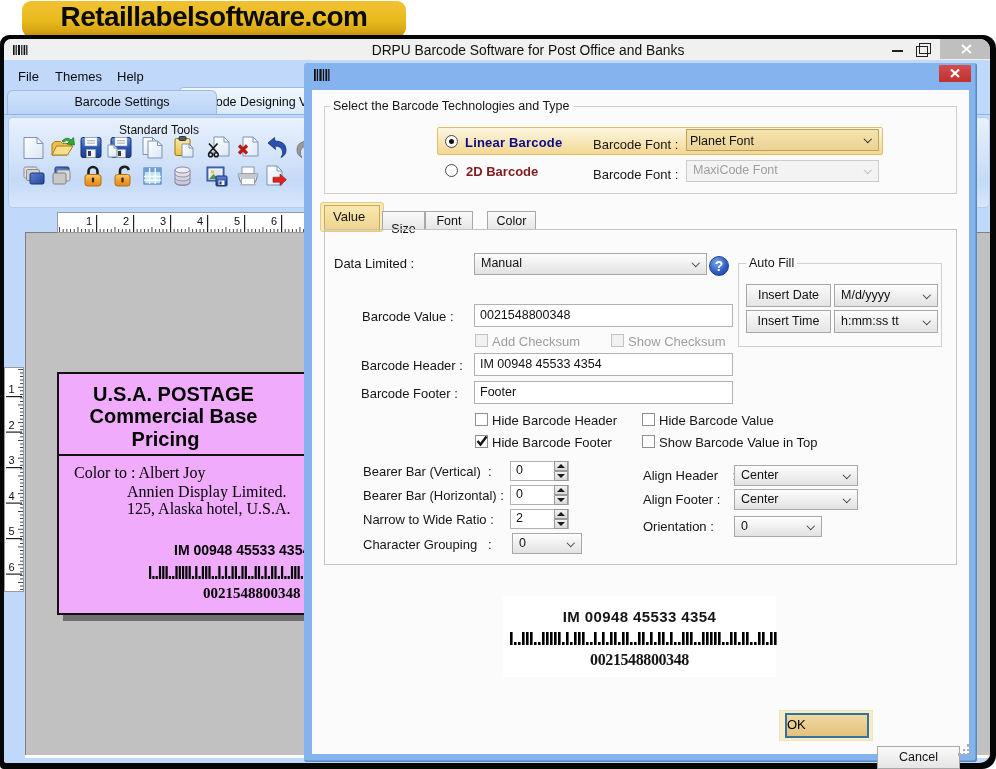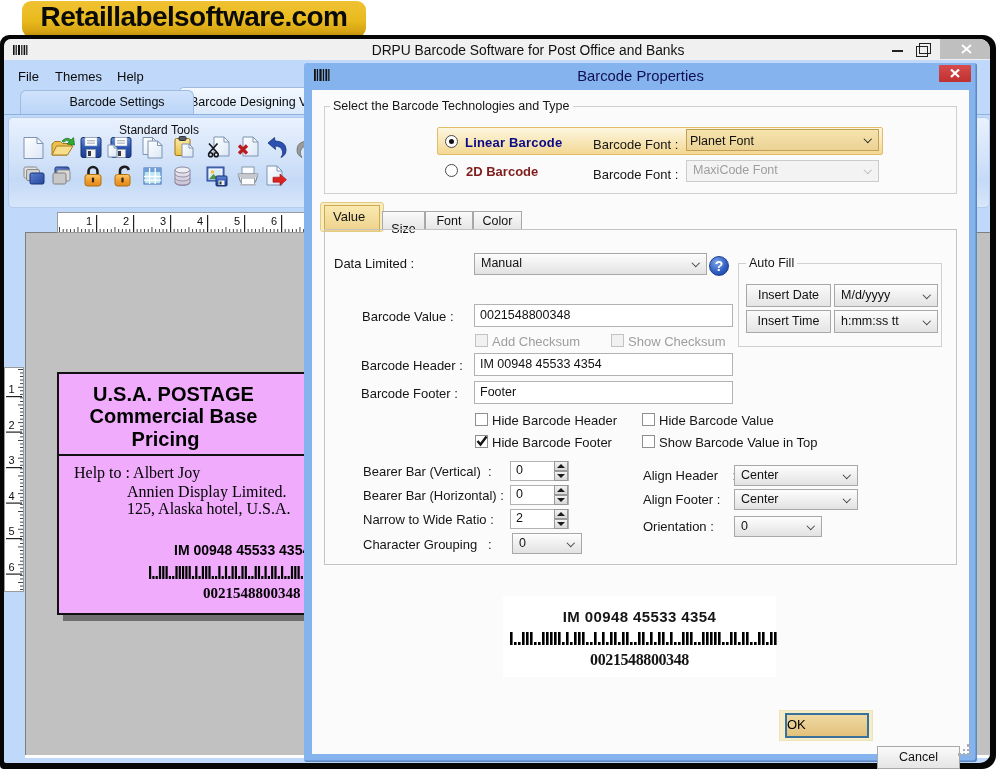--- a/index.html
+++ b/index.html
@@ -1,40 +1,40 @@
 <!DOCTYPE html>
 <html><head>
 <meta charset="utf-8">
 <style>
   html,body{margin:0;padding:0;width:996px;height:769px;overflow:hidden;background:#ffffff;
     font-family:"Liberation Sans",sans-serif;}
   .abs{position:absolute;}
   
   #banner{left:22px;top:1px;width:344px;height:36px;border-radius:9px;
-    background:linear-gradient(#f0c233,#e9ba1d 55%,#d5a312 85%,#b98a0c);}
+    background:linear-gradient(#f0c233,#e9ba1d 55%,#d5a312 85%,#b98a0c);padding-left:40px;}
   #banner span{position:absolute;left:0;top:0px;width:100%;text-align:center;font-size:28px;font-weight:bold;color:#0a0a0a;letter-spacing:-0.6px;}
   
   #win{left:0;top:35px;width:996px;height:734px;background:#060606;
     border-radius:9px 13px 14px 4px;}
   #winbody{position:absolute;left:4px;top:4px;width:986px;height:724px;background:#c0d9fb;
     border-radius:7px 10px 10px 2px;overflow:hidden;}
   #titlebar{position:absolute;left:0;top:0;width:986px;height:21px;background:#f0f0f0;
     border-radius:7px 10px 0 0;}
   #title{position:absolute;left:31px;top:4px;width:986px;text-align:center;font-size:13.8px;color:#111;} 
   #menubar{position:absolute;left:0;top:21px;width:986px;height:30px;background:#c0d9fb;font-size:13px;color:#0a0a0a;}
   #menubar span{position:absolute;top:9px;}
   
   #cap-min{position:absolute;left:888px;top:11px;width:11px;height:2px;background:#222;}
   #cap-res{position:absolute;left:915px;top:4px;width:10px;height:9px;border:1.6px solid #222;background:transparent;}
   #cap-res2{position:absolute;left:912px;top:7px;width:10px;height:9px;border:1.6px solid #222;background:#f0f0f0;}
   #cap-close{position:absolute;left:936px;top:0;width:50px;height:20px;background:#bfbfbf;border-radius:0 10px 0 0;}
   
   .mtab{position:absolute;font-size:12.5px;color:#0a0a0a;text-align:center;}
-  #mtab1{left:16px;top:51px;width:172px;height:24px;background:linear-gradient(#cfe2fb,#bad4f7);
-    border:1px solid #9fbce0;border-bottom:none;border-radius:6px 6px 0 0;}
+  #mtab1{left:3px;top:51px;width:172px;height:24px;background:linear-gradient(#cfe2fb,#bad4f7);
+    border:1px solid #9fbce0;border-bottom:none;border-radius:6px 6px 0 0;padding-left:36px;}
   #mtab1 span{position:absolute;width:100%;left:10px;top:4px;}
   #mtab2{left:174px;top:48px;width:168px;height:27px;background:linear-gradient(#f3f8fe,#d9e8fa);
     border:1px solid #9fbce0;border-bottom:none;border-radius:6px 6px 0 0;}
   #mtab2 span{position:absolute;width:100%;left:11px;top:7px;text-align:left;}
   #tabline{position:absolute;left:0px;top:75px;width:986px;height:1px;background:#8fb2dd;}
   
   #panel{position:absolute;left:4px;top:78px;width:980px;height:89px;
     background:linear-gradient(#e9f1fd,#d3e3f9 45%,#c5daf6 70%,#d7e6fa);
     border:1px solid #b3cbec;border-radius:5px;}
   #paneltitle{position:absolute;left:0;top:5px;width:300px;text-align:center;font-size:12px;color:#101010;}
@@ -391,21 +391,21 @@
           <text x="6.5" y="167.0" font-size="11" text-anchor="middle" fill="#111" font-family="Liberation Sans">5</text>
           <rect x="1" y="205.5" width="16" height="1.2" fill="#222"></rect>
           <text x="6.5" y="202.5" font-size="11" text-anchor="middle" fill="#111" font-family="Liberation Sans">6</text>
         </svg>
       </div>
   <div id="lshadow"></div>
   <div id="label">
     <div class="lb sans" style="left:0;top:9px">U.S.A. POSTAGE<br>Commercial Base</div>
     <div class="lb sans" style="left:-8px;top:53.6px">Pricing</div>
     <div style="position:absolute;left:0;top:80px;width:100%;height:2px;background:#111"></div>
-    <div class="lb serif" style="left:15px;top:90px">Help to : Albert Joy</div>
+    <div class="lb serif" style="left:15px;top:90px">Color to : Albert Joy</div>
     <div class="lb serif" style="left:68px;top:109px">Annien Display Limited.</div>
     <div class="lb serif" style="left:68px;top:126px">125, Alaska hotel, U.S.A.</div>
     <div class="lb" style="left:115px;top:168px;font-size:14px">IM 00948 45533 4354</div>
     <div id="labelbar" style="position:absolute;left:90px;top:191px"><svg width="220" height="13">
             <rect x="0.0" y="0" width="2.2" height="13" fill="#000"></rect>
             <rect x="3.3" y="10" width="2.2" height="3" fill="#000"></rect>
             <rect x="6.6" y="10" width="2.2" height="3" fill="#000"></rect>
             <rect x="9.9" y="0" width="2.2" height="13" fill="#000"></rect>
             <rect x="13.2" y="0" width="2.2" height="13" fill="#000"></rect>
             <rect x="16.5" y="0" width="2.2" height="13" fill="#000"></rect>
@@ -478,21 +478,20 @@
 
 <div class="abs" id="dlg">
   <svg style="position:absolute;left:10px;top:6px" width="17" height="12">
     <rect x="0" y="0" width="1.8" height="12" fill="#111"></rect>
       <rect x="2.8" y="0" width="1.3" height="12" fill="#111"></rect>
     <rect x="5.4" y="0" width="2.2" height="12" fill="#111"></rect>
       <rect x="8.8" y="0" width="1.3" height="12" fill="#111"></rect>
     <rect x="11.4" y="0" width="1.8" height="12" fill="#111"></rect>
       <rect x="14.2" y="0" width="1.3" height="12" fill="#111"></rect>
   </svg>
-  <div id="dlgtitle">Barcode Properties</div>
   <div id="dlgclose">
       <svg style="position:absolute;left:11px;top:4px" width="10" height="9">
         <path d="M1 0.5 L9 8 M9 0.5 L1 8" stroke="#fff" stroke-width="2.2"></path>
       </svg>
     </div>
   <div id="dlgbody">
 
     <div class="gbox" style="left:12px;top:16px;width:631px;height:86px"></div>
     <div class="gleg" style="left:18px;top:9px">Select the Barcode Technologies and Type</div>
     <div style="position:absolute;left:125px;top:37px;width:444px;height:26px;
@@ -520,21 +519,21 @@
         background:#f7ecbe;border:1px solid #e5cc83;border-radius:3px"></div>
     <div style="position:absolute;left:12px;top:115px;width:54px;height:25px;
         background:linear-gradient(#f9e9b0,#eed28c);border:1px solid #cfa94e;border-bottom:none"></div>
     <div class="lab" style="left:21px;top:119px;font-size:13px">Value</div>
     <div class="btn" style="left:70px;top:121px;width:41px;height:18px;border-bottom:none">
         <div style="margin-top:10px">Size</div>
       </div>
     <div class="btn" style="left:113px;top:121px;width:46px;height:18px;border-bottom:none">
         <div style="margin-top:2px">Font</div>
       </div>
-    <div class="btn" style="left:161px;top:121px;width:47px;height:18px;border-bottom:none">
+    <div class="btn" style="left:175px;top:121px;width:47px;height:18px;border-bottom:none">
         <div style="margin-top:2px">Color</div>
       </div>
     <div class="gbox" style="left:12px;top:139px;width:631px;height:334px;border-color:#c3c3c3"></div>
 
     <div class="lab" style="left:22px;top:166px">Data Limited :</div>
     <div class="combo" style="left:162px;top:163px;width:231px;height:20px">
         <span>Manual</span>
         <i></i>
       </div>
     <div style="position:absolute;left:397px;top:166px;width:18px;height:18px;border-radius:50%;

